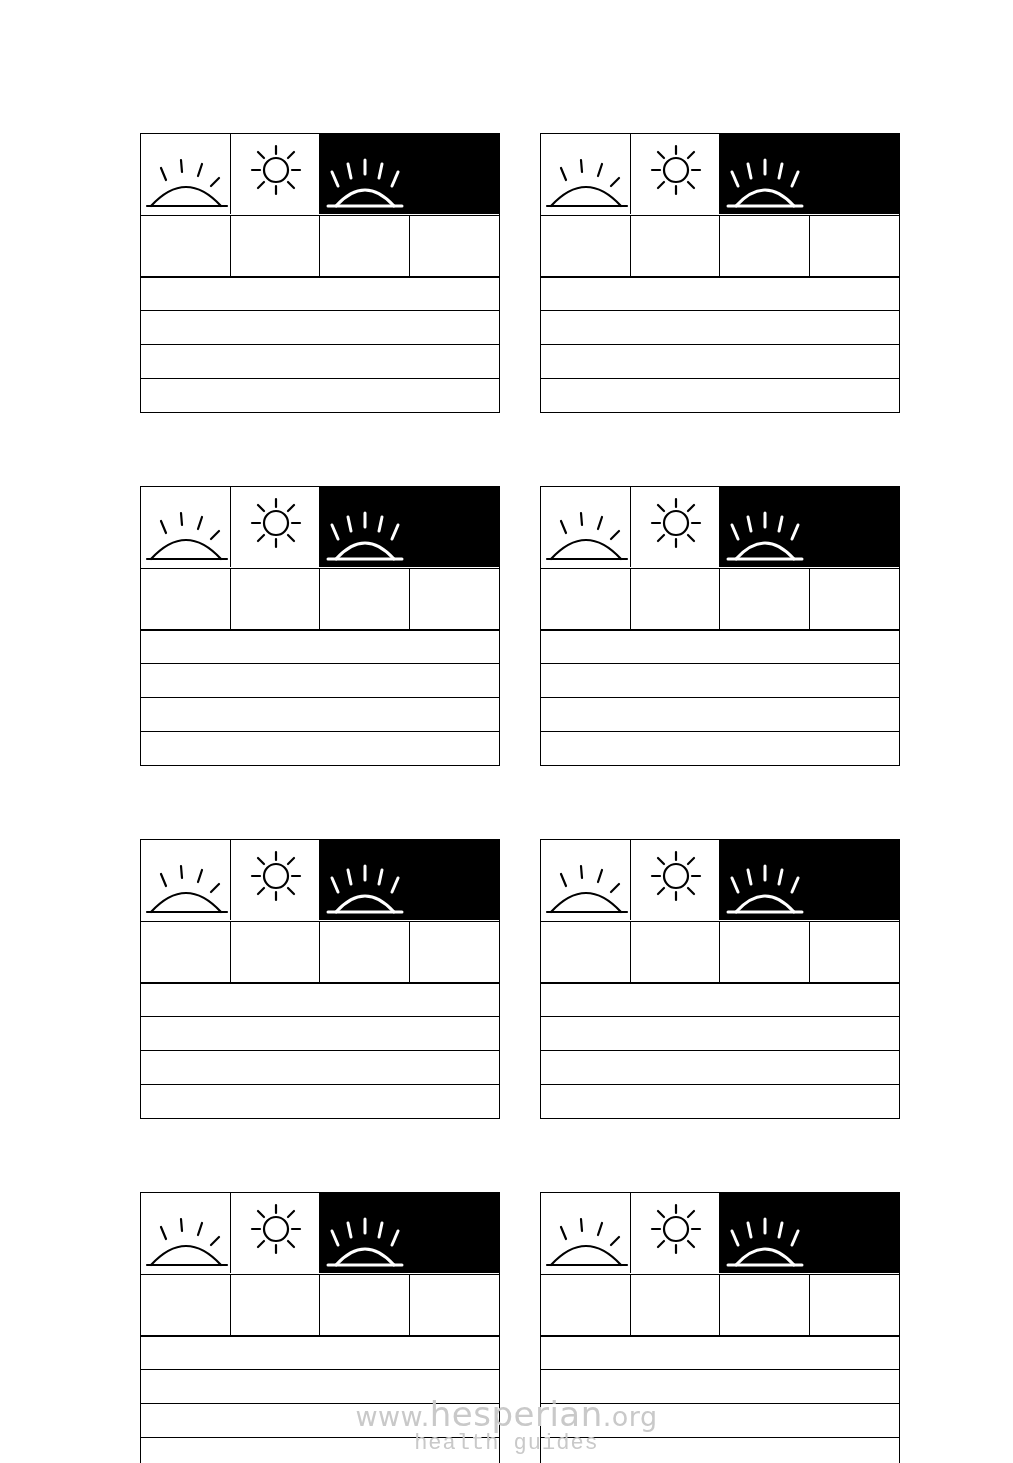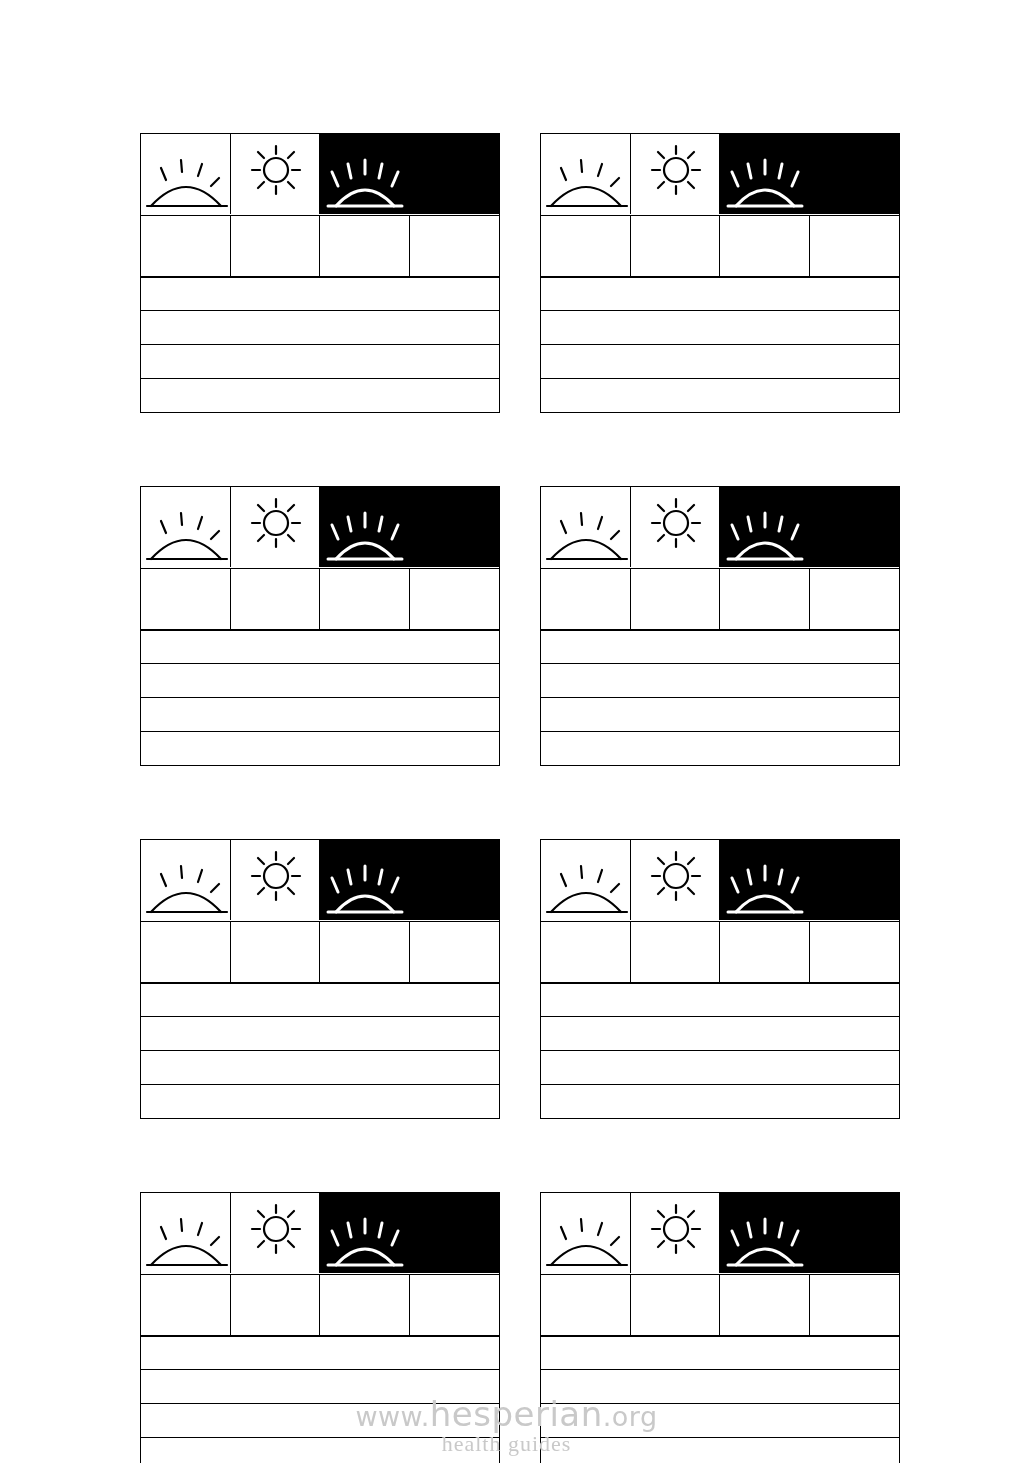--- a/index.html
+++ b/index.html
@@ -98,21 +98,21 @@
   .footer .l1 {
     font-family: "DejaVu Sans", sans-serif;
     font-size: 27px;
     letter-spacing: 0.5px;
     line-height: 1.05;
   }
   .footer .l1 .big {
     font-size: 34px;
   }
   .footer .l2 {
-    font-family: Liberation Serif, serif;
+    font-family: Liberation Mono, monospace;
     font-size: 22px;
     letter-spacing: 1px;
     margin-top: -2px;
   }
 
   svg { display: block; }
 </style>
 </head>
 <body>
 

